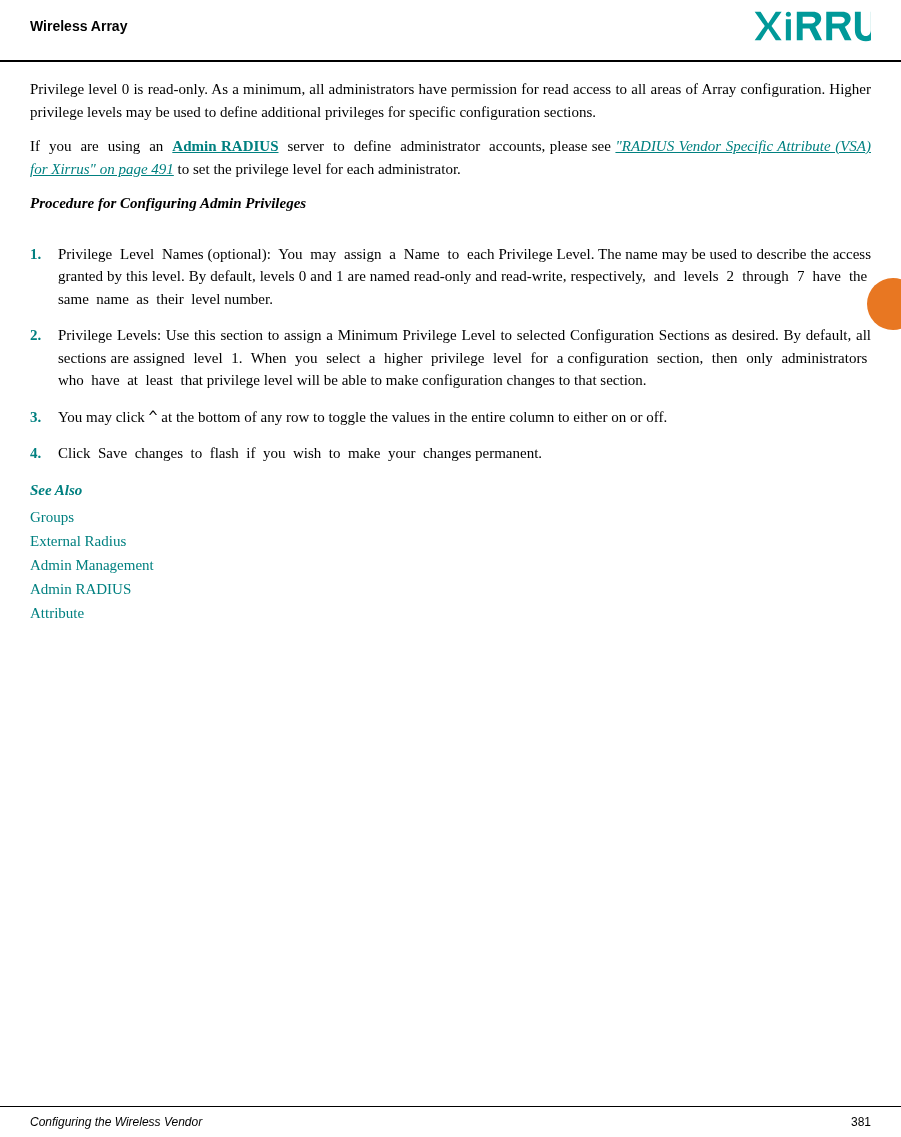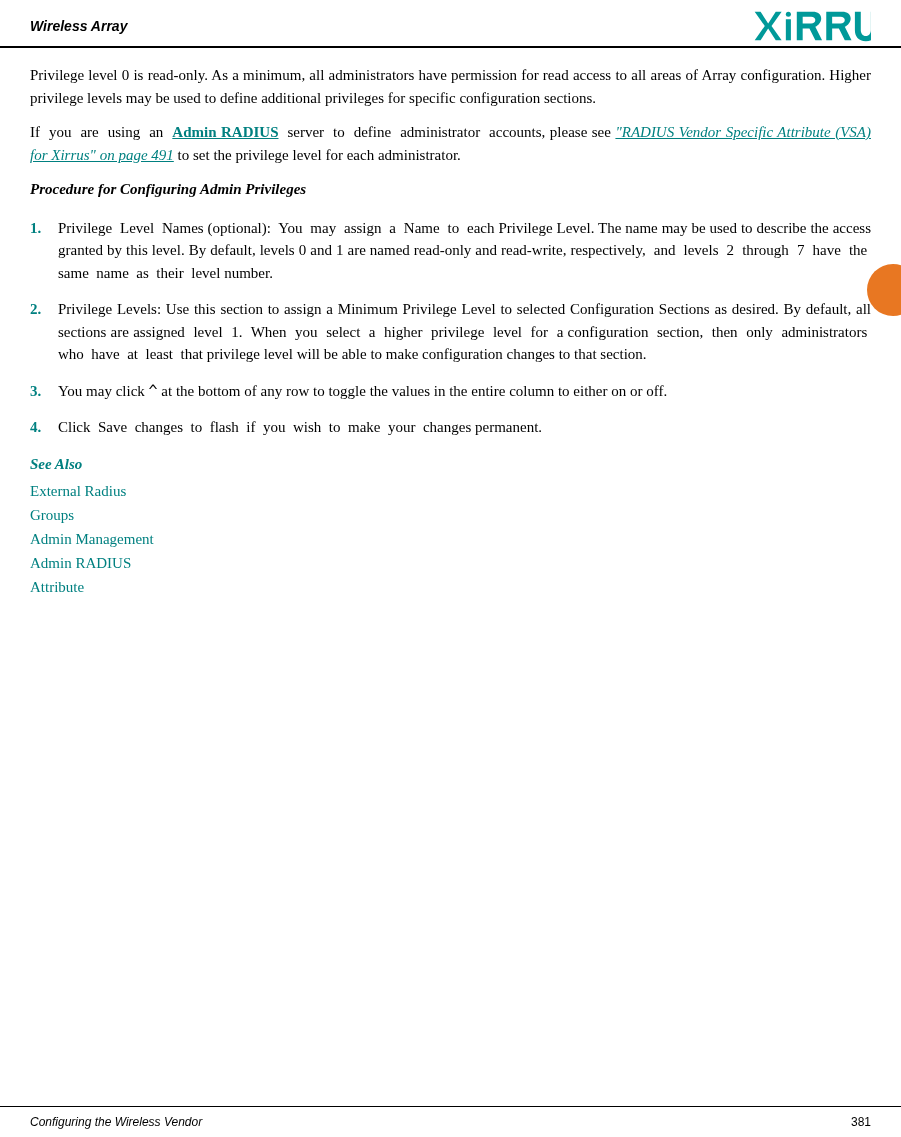--- a/index.html
+++ b/index.html
@@ -25,24 +25,23 @@
       padding: 0;
       position: relative;
       overflow: hidden;
     }
 
     
     .header {
       display: flex;
       justify-content: space-between;
       align-items: center;
-      padding: 10px 30px 4px 30px;
+      padding: 10px 30px 18px 30px;
       border-bottom: 2px solid #000;
       margin-bottom: 16px;
-      font-style: italic;
     }
 
     .header-title {
       font-family: Arial, sans-serif;
       font-size: 14px;
       font-weight: bold;
       color: #000;
     }
 
     .logo-container {
@@ -86,21 +85,21 @@
 
     .vsa-link {
       color: #008080;
       font-style: italic;
     }
 
     
     .procedure-heading {
       font-weight: bold;
       font-style: italic;
-      margin-bottom: 16px;
+      margin-bottom: 28px;
       font-size: 15px;
     }
 
     
     ol {
       list-style: none;
       padding-left: 0;
       margin-bottom: 12px;
     }
 
@@ -249,22 +248,22 @@
         <span class="list-num teal">4.</span>
         <span class="list-content">
           Click&nbsp; <span class="bold">Save&nbsp; changes&nbsp; to&nbsp; flash</span>&nbsp; if&nbsp; you&nbsp; wish&nbsp; to&nbsp; make&nbsp; your&nbsp; changes permanent.
         </span>
       </li>
 
     </ol>
 
     <div class="see-also-section">
       <p class="see-also-title">See Also</p>
+      <a href="#" class="see-also-link">Groups</a>
       <a href="#" class="see-also-link">External Radius</a>
-      <a href="#" class="see-also-link">Groups</a>
       <a href="#" class="see-also-link">Admin Management</a>
       <a href="#" class="see-also-link">Admin RADIUS</a>
       <a href="#" class="see-also-link">Attribute</a>
     </div>
 
   </div>
 
   <div class="footer">
     <span class="footer-text">Configuring the Wireless Vendor</span>
     <span class="footer-page">381</span>

